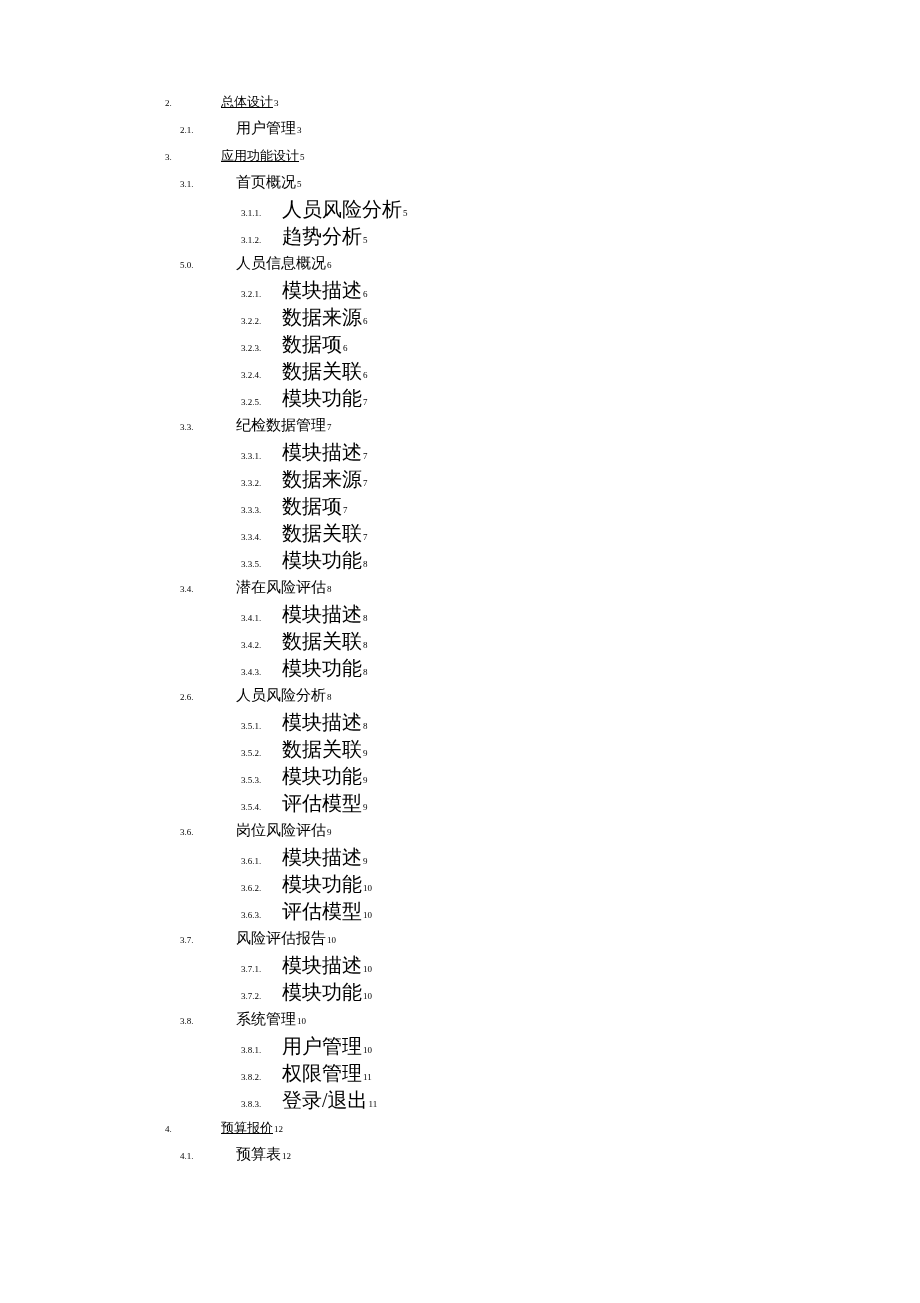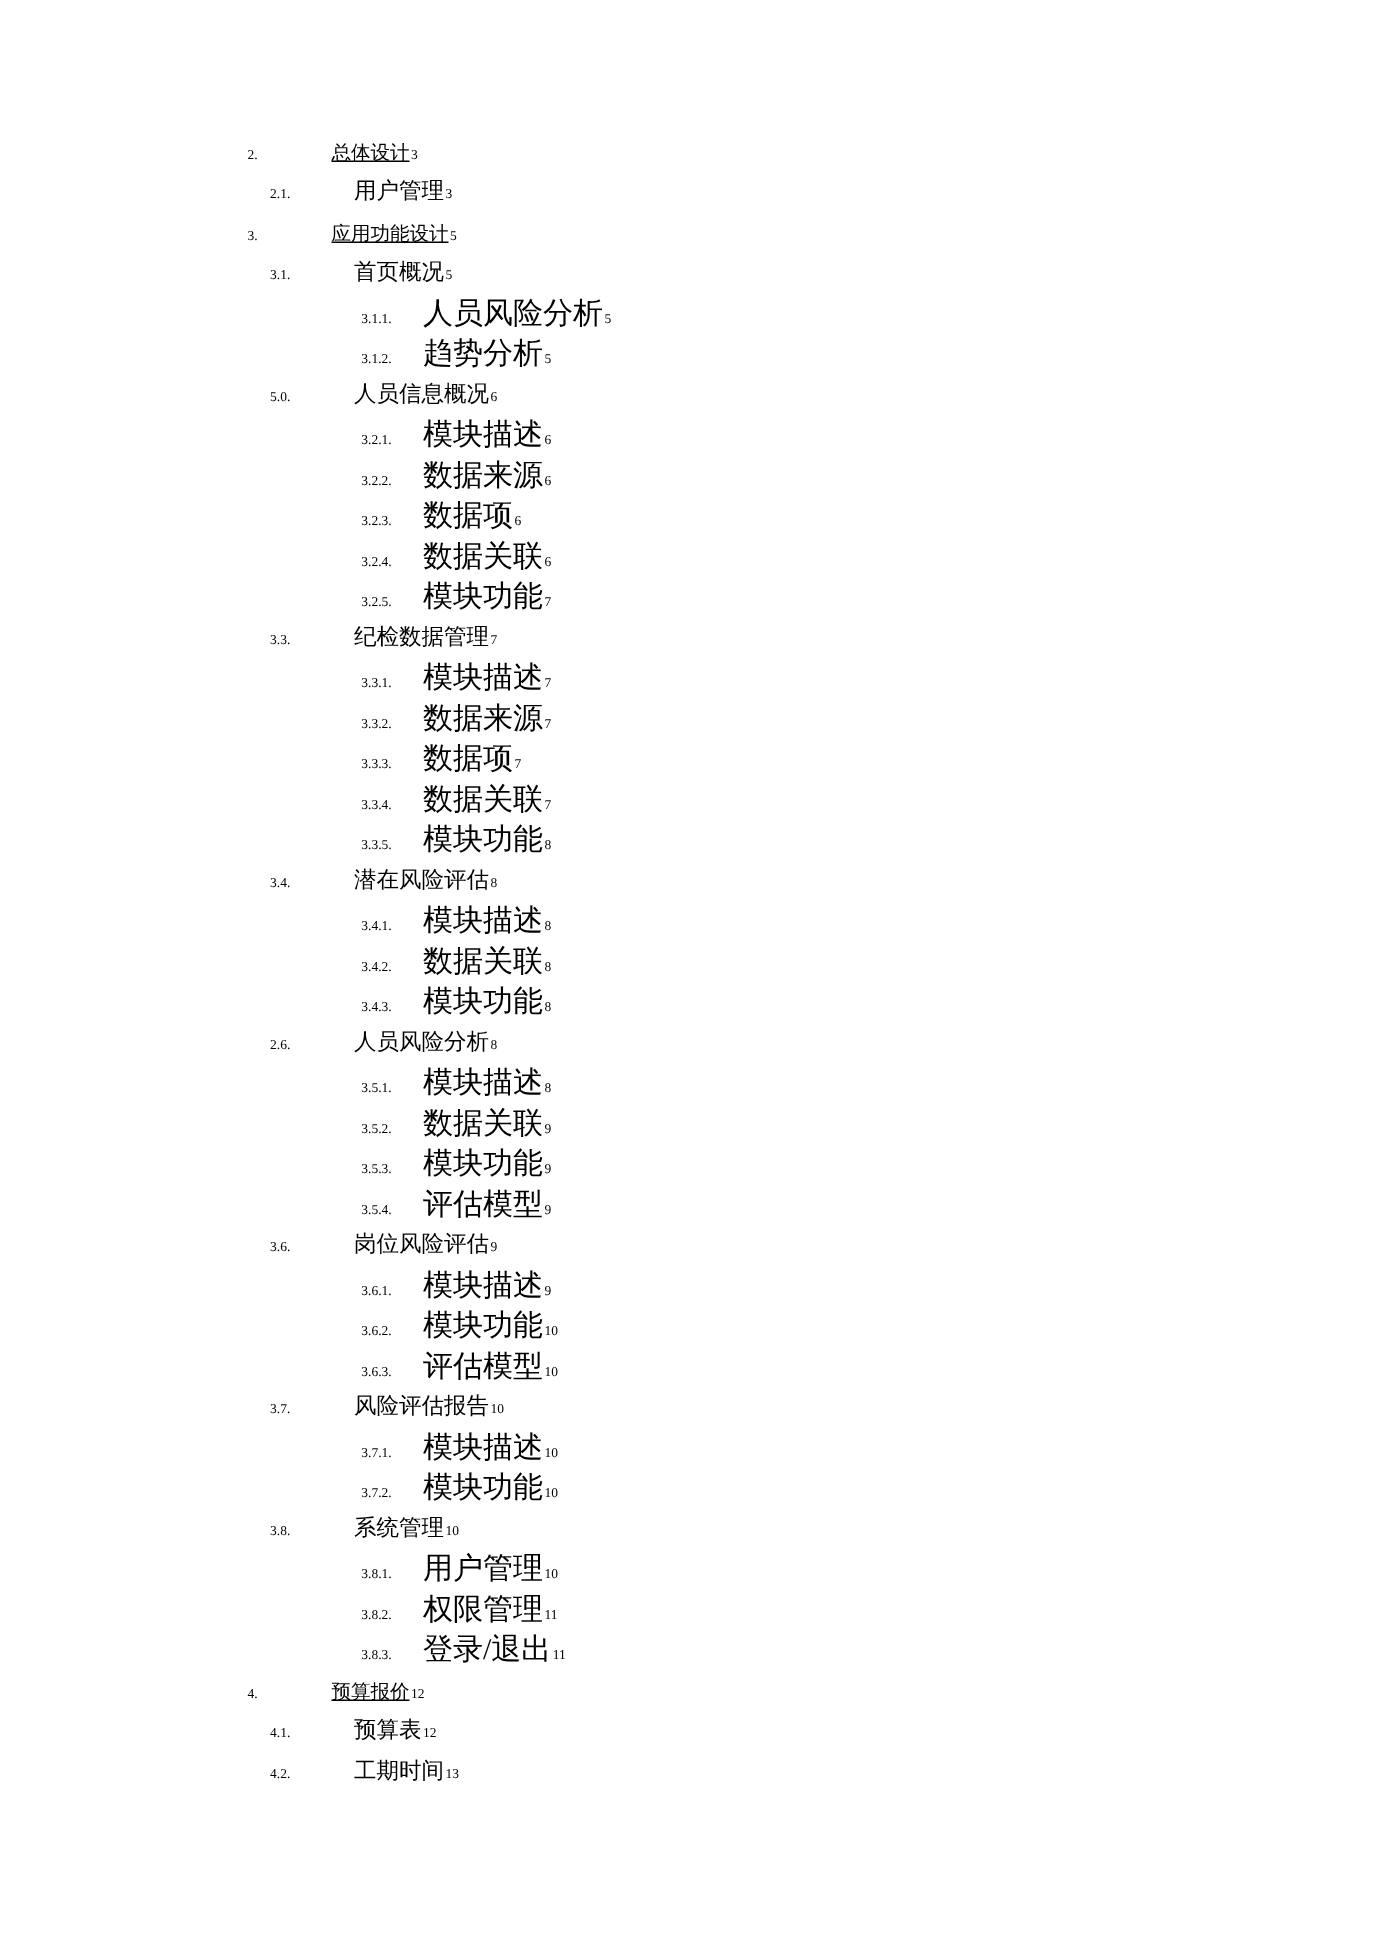--- a/index.html
+++ b/index.html
@@ -224,18 +224,13 @@
     <div class="toc-entry">
       <span class="num-l1">4.</span>
       <span class="title-l1">预算报价</span>
       <span class="pagenum">12</span>
     </div>
     <div class="toc-entry">
       <span class="num-l2">4.1.</span>
       <span class="title-l2">预算表</span>
       <span class="pagenum">12</span>
     </div>
-    <div class="toc-entry">
-      <span class="num-l2">4.2.</span>
-      <span class="title-l2">工期时间</span>
-      <span class="pagenum">13</span>
-    </div>
   </div>
 
 </body></html>

